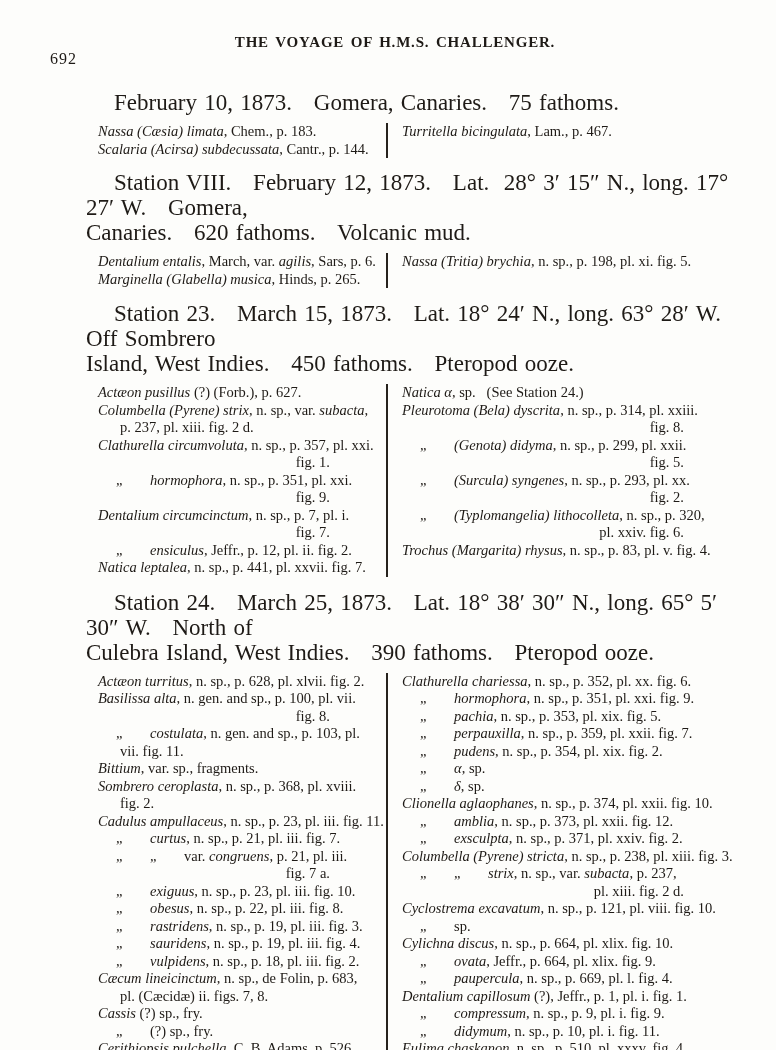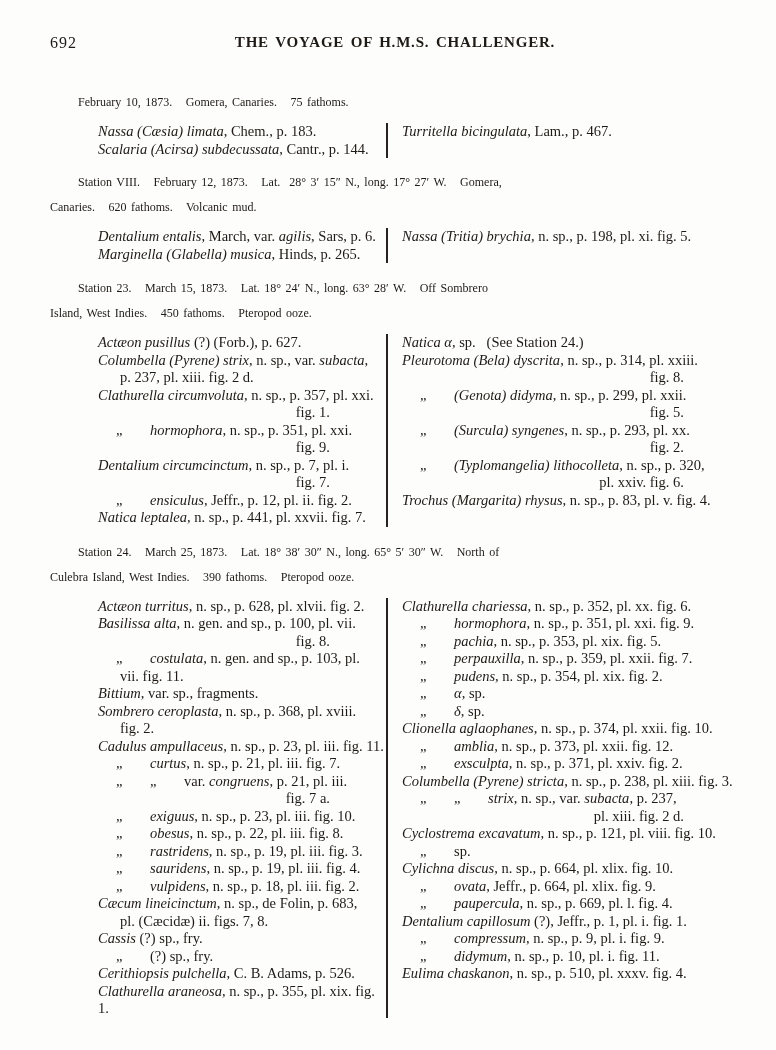--- a/index.html
+++ b/index.html
@@ -22,37 +22,38 @@
     position: relative;
   }
   
   .running-head {
     position: relative;
     height: 20px;
   }
   .page-number {
     position: absolute;
     left: 0;
-    top: 0;
+    top: 16px;
     font-size: 16px;
     letter-spacing: 1px;
   }
   .head-title {
     text-align: center;
     font-size: 15px;
     letter-spacing: 0.8px;
     word-spacing: 2px;
     font-weight: 600;
   }
   
   .station-heading {
-    font-size: 12px;
+    font-size: 23px;
     line-height: 25px;
     word-spacing: 1.5px;
     white-space: pre-wrap;
+    margin-left: 36px;
   }
   .station-heading .hl:first-child { text-indent: 28px; }
   .mt-feb10 { margin-top: 36px; }
   .mt-st8   { margin-top: 12px; }
   .mt-st23  { margin-top: 13px; }
   .mt-st24  { margin-top: 13px; }
   
   .cols {
     display: flex;
     margin-left: 48px;

